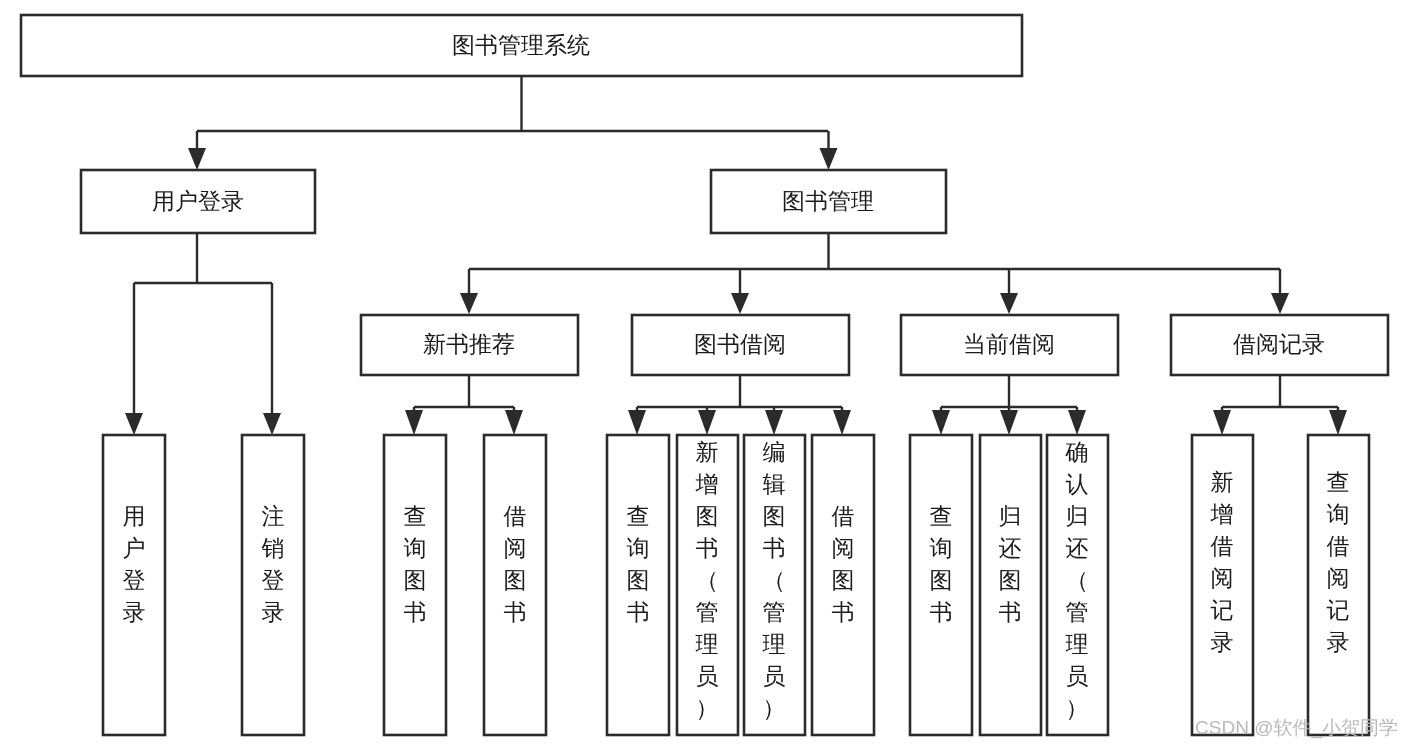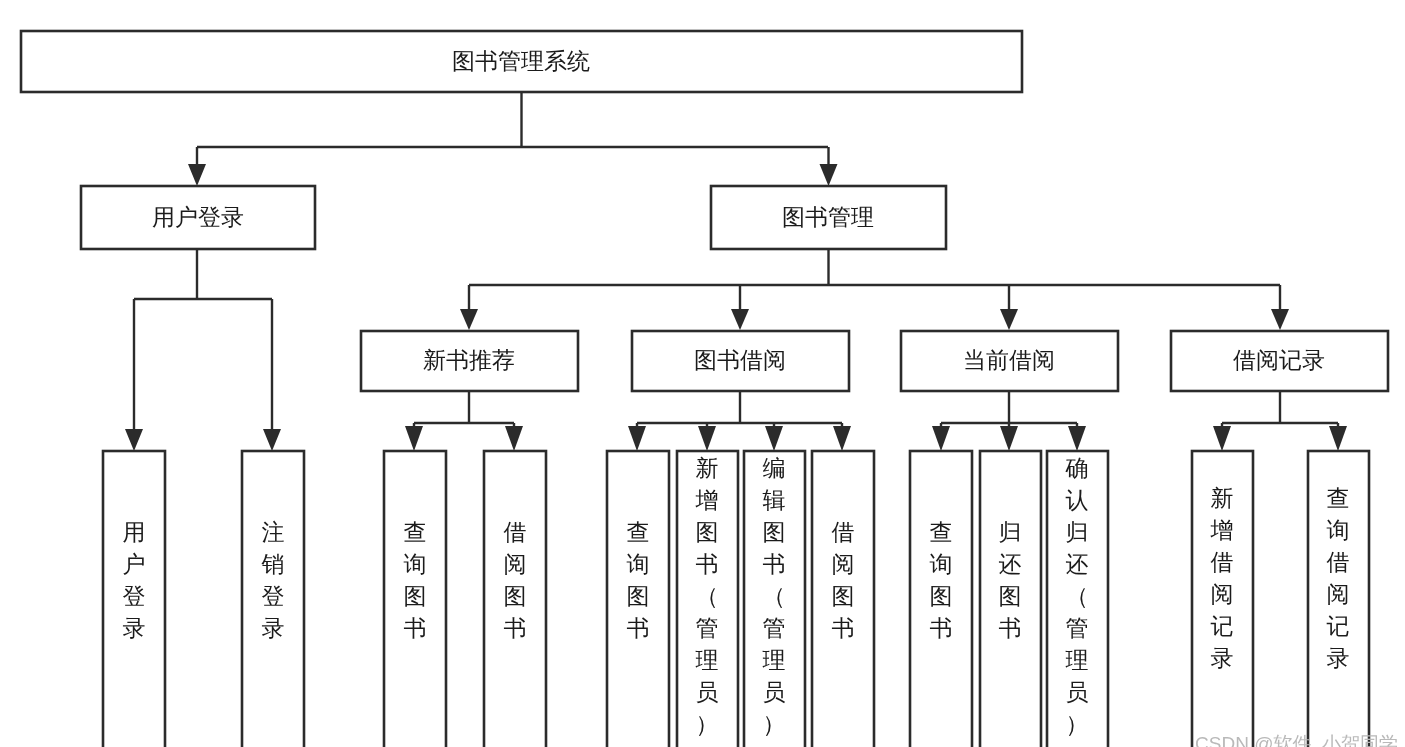--- a/index.html
+++ b/index.html
@@ -10,21 +10,21 @@
   body {
     width: 1405px;
     height: 747px;
     font-family: "Liberation Sans", "DejaVu Sans", sans-serif;
     overflow: hidden;
     position: relative;
   }
   #diagram-root {
     position: absolute;
     left: 0;
-    top: 16px;
+    top: 0;
     width: 1405px;
     height: 642px;
   }
   svg.canvas {
     display: block;
     width: 1405px;
     height: 747px;
   }
   .node-rect {
     fill: #ffffff;

